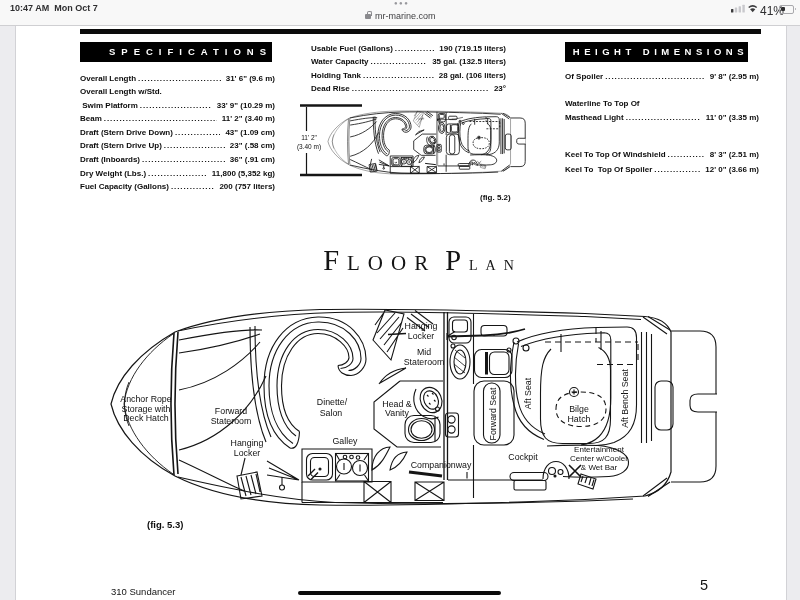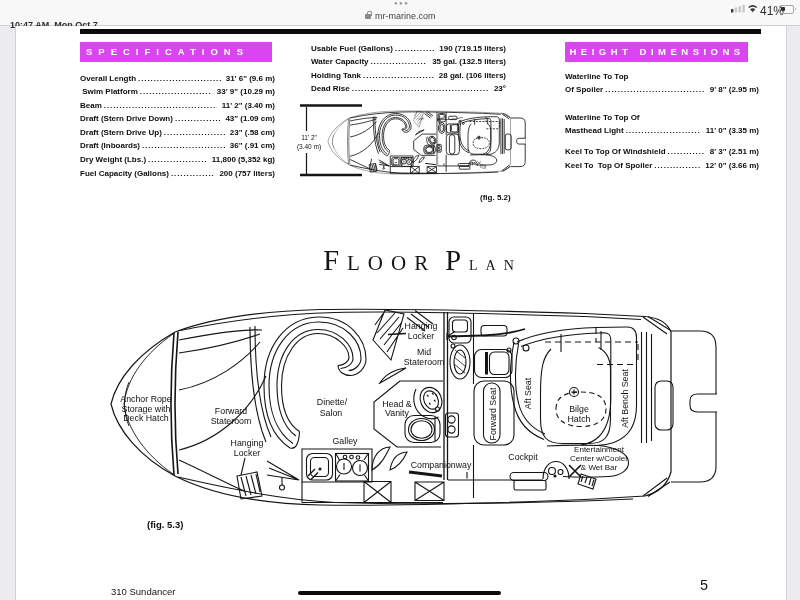--- a/index.html
+++ b/index.html
@@ -1,35 +1,35 @@
 <!DOCTYPE html>
 <html><head>
 <meta charset="utf-8">
 <style>
 html,body{margin:0;padding:0}
 body{width:800px;height:600px;position:relative;overflow:hidden;
   font-family:"Liberation Sans",sans-serif;background:#ececef;}
 .abs{position:absolute}
-.bar{position:absolute;background:#d946ef;color:#fff;font-weight:bold;
-  text-align:left;white-space:nowrap;overflow:hidden}
+.bar{position:absolute;background:#000000;color:#fff;font-weight:bold;
+  text-align:right;white-space:nowrap;overflow:hidden}
 .specrow{display:flex;align-items:flex-end;font-weight:bold;font-size:8px;
   color:#0c0c0c;line-height:13.6px;white-space:nowrap}
 .specrow .lab{flex:0 0 auto}
 .specrow .dots{flex:1 1 auto;overflow:hidden;margin:0 5px 0 2px;letter-spacing:0.9px;font-size:8px}
 .specrow .val{flex:0 0 auto}
 .plain{position:absolute;font-size:8px;font-weight:bold;color:#0c0c0c;white-space:nowrap}
 svg{position:absolute;overflow:visible}
 svg text{font-family:"Liberation Sans",sans-serif;fill:#111}
 </style>
 </head>
 <body>
 
 <div class="abs" style="left:0;top:0;width:800px;height:25px;background:#f8f8f8;border-bottom:1px solid #cfcfd2"></div>
 
-<div class="abs" style="left:10px;top:20px;font-size:9px;font-weight:bold;color:#2e2e30">10:47 AM&nbsp;&nbsp;Mon Oct 7</div>
+<div class="abs" style="left:10px;top:3px;font-size:9px;font-weight:bold;color:#2e2e30">10:47 AM&nbsp;&nbsp;Mon Oct 7</div>
 
 <div class="abs" style="left:394px;top:0px;font-size:6px;color:#97979c;letter-spacing:1.5px">●●●</div>
 
 <div class="abs" style="left:365px;top:14px;width:6px;height:5px;background:#8a8a8e;border-radius:1px"></div>
 <div class="abs" style="left:366.5px;top:11px;width:3px;height:4px;border:1px solid #8a8a8e;border-bottom:none;border-radius:2px 2px 0 0"></div>
 
 <div class="abs" style="left:375px;top:11px;font-size:9px;color:#3f3f42">mr-marine.com</div>
 
 <svg style="left:728px;top:0px" width="70" height="16" viewBox="0 0 70 16">
 <rect x="3" y="9" width="2.4" height="3.4" rx="0.5" fill="#3a3a3c"></rect>
@@ -52,20 +52,23 @@
 
 <div class="bar" style="left:80px;top:42px;width:192px;height:20px;font-size:9.5px;line-height:20px;letter-spacing:6px;text-indent:6px">SPECIFICATIONS</div>
 
 <div class="abs" style="left:80px;top:71.5px;width:195px">
 <div class="specrow">
       <span class="lab">Overall Length</span>
       <span class="dots">.......................................................</span>
       <span class="val">31' 6" (9.6 m)</span>
     </div>
 <div class="specrow">
+      <span class="lab">Overall Length w/Std.</span>
+    </div>
+<div class="specrow">
       <span class="lab">&nbsp;Swim Platform</span>
       <span class="dots">.......................................................</span>
       <span class="val">33' 9" (10.29 m)</span>
     </div>
 <div class="specrow">
       <span class="lab">Beam</span>
       <span class="dots">.......................................................</span>
       <span class="val">11' 2" (3.40 m)</span>
     </div>
 <div class="specrow">
@@ -114,37 +117,34 @@
 <div class="specrow">
       <span class="lab">Dead Rise</span>
       <span class="dots">.......................................................</span>
       <span class="val">23°</span>
     </div>
 </div>
 
 <div class="bar" style="left:565px;top:42px;width:183px;height:20px;font-size:9.5px;line-height:20px;letter-spacing:4.5px;text-indent:4.5px">HEIGHT&nbsp;DIMENSIONS</div>
 
 <div class="abs" style="left:565px;top:69.5px;width:194px">
-<div class="specrow">
-      <span class="lab">Waterline To Top</span>
-    </div>
 <div class="specrow">
       <span class="lab">Of Spoiler</span>
       <span class="dots">.......................................................</span>
       <span class="val">9' 8" (2.95 m)</span>
     </div>
 <div class="specrow" style="margin-top:14px">
       <span class="lab">Waterline To Top Of</span>
     </div>
 <div class="specrow">
       <span class="lab">Masthead Light</span>
       <span class="dots">.......................................................</span>
       <span class="val">11' 0" (3.35 m)</span>
     </div>
-<div class="specrow" style="margin-top:7px">
+<div class="specrow" style="margin-top:24px">
       <span class="lab">Keel To Top Of Windshield</span>
       <span class="dots">.......................................................</span>
       <span class="val">8' 3" (2.51 m)</span>
     </div>
 <div class="specrow" style="margin-top:1px">
       <span class="lab">Keel To&nbsp; Top Of Spoiler</span>
       <span class="dots">.......................................................</span>
       <span class="val">12' 0" (3.66 m)</span>
     </div>
 </div>

